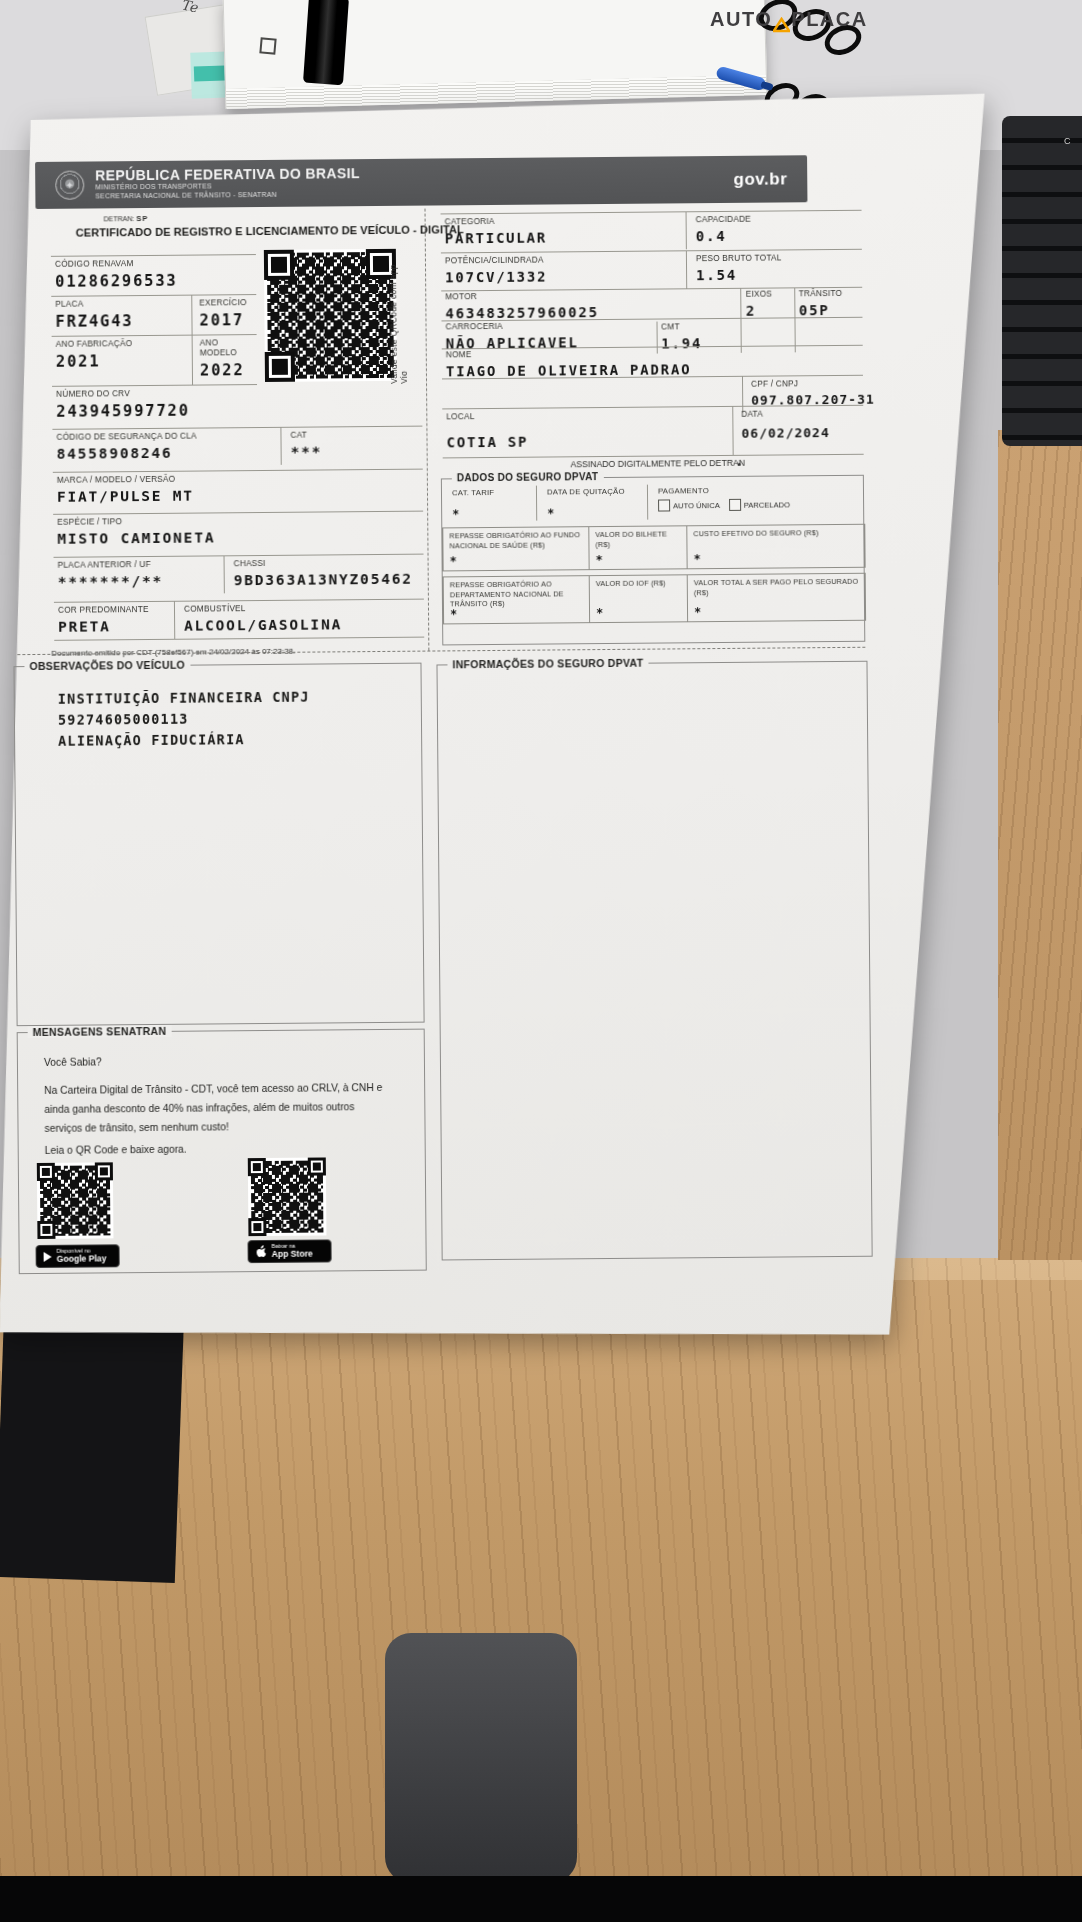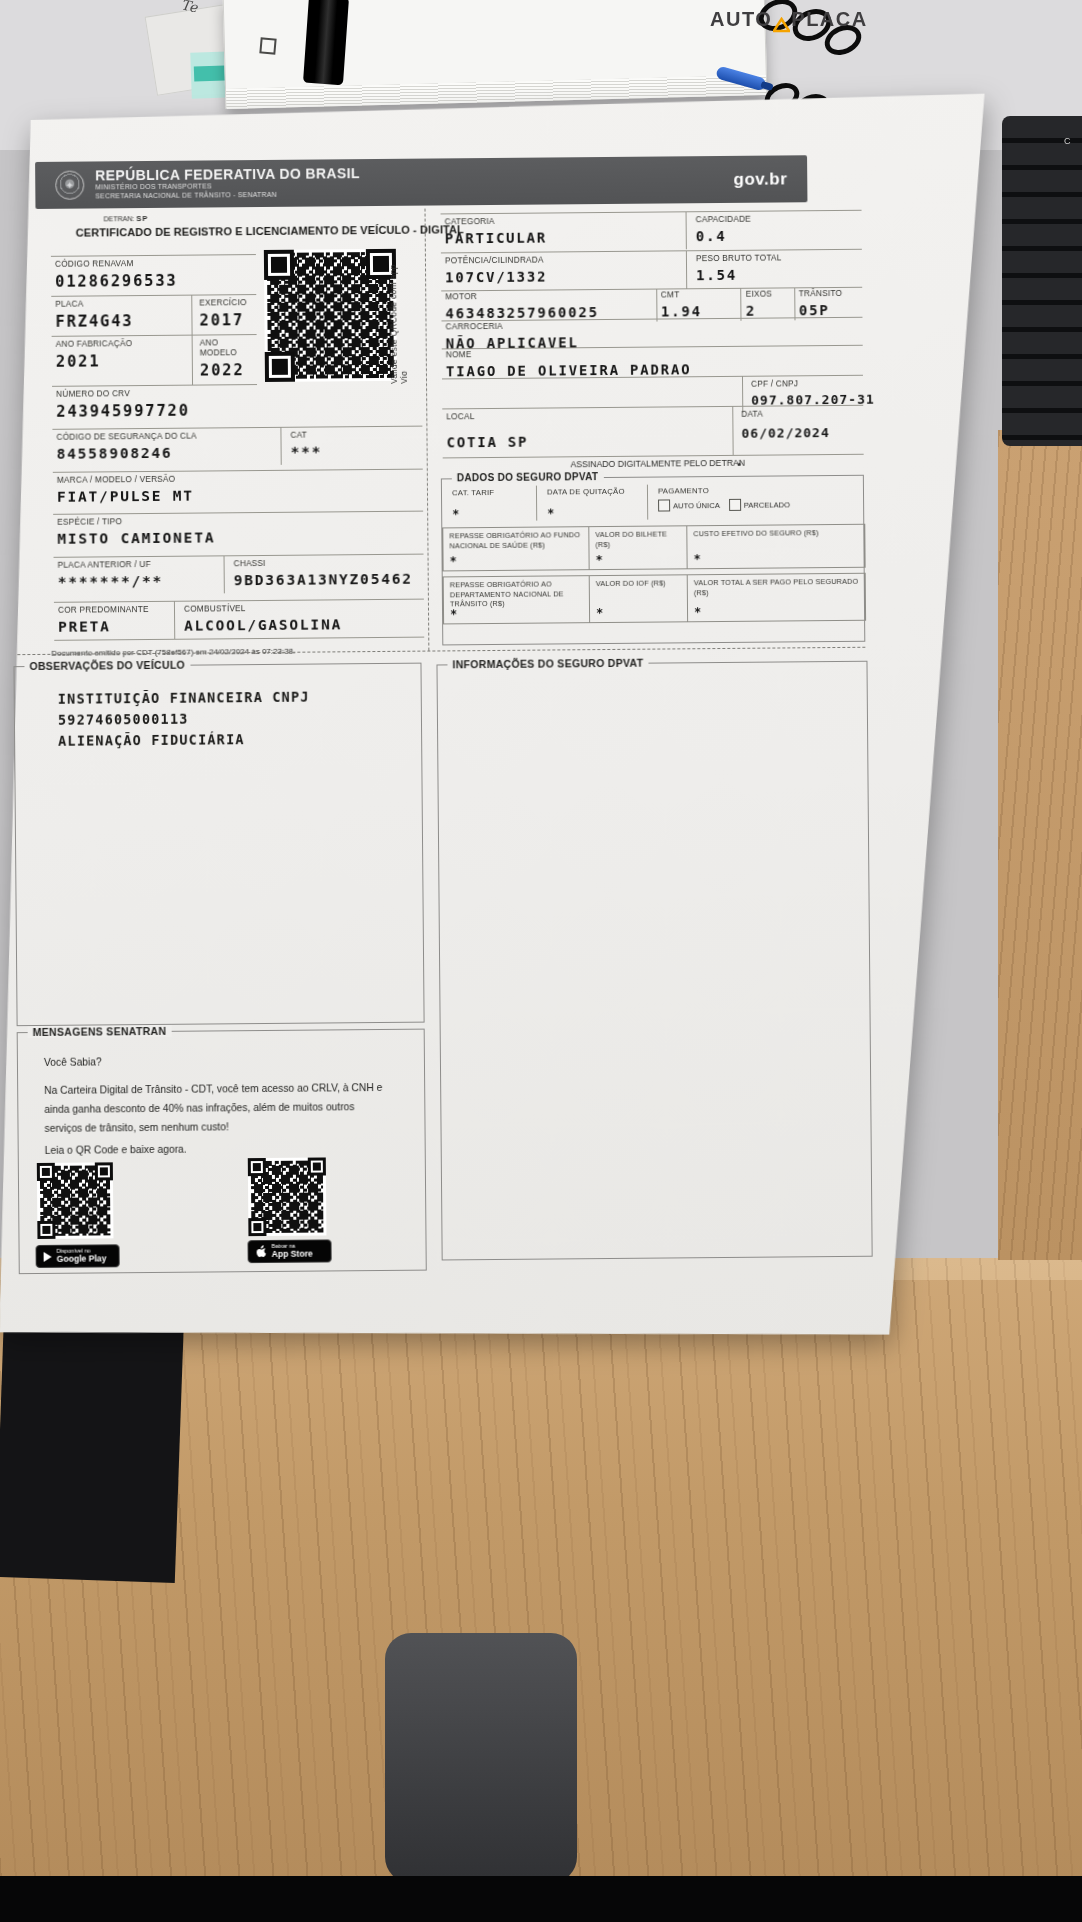--- a/index.html
+++ b/index.html
@@ -108,21 +108,21 @@
   #row-cor{border-bottom:1px solid #98978f;}
   #emission{left:60px;top:547px;font-size:8px;color:#2c2c2a;}
 
   .rrow{position:absolute;left:453px;width:421px;}
   .rrow .val{font-size:14px;}
   #row-cat .ca{width:245px;box-sizing:border-box;}
   #row-cat .cb{width:176px;box-sizing:border-box;padding-left:9px;}
   #row-pot .ca{width:245px;box-sizing:border-box;}
   #row-pot .cb{width:176px;box-sizing:border-box;padding-left:9px;}
   #row-motor .m1{width:223px;box-sizing:border-box;}
-  #row-motor .m2{width:88px;box-sizing:border-box;padding-left:7px;}
+  #row-motor .m2{width:88px;box-sizing:border-box;padding-left:7px;margin-top:32px;}
   #row-motor .m3{width:55px;box-sizing:border-box;padding-left:7px;}
   #row-motor .m4{width:71px;box-sizing:border-box;padding-left:7px;}
   #row-motor .f{padding:1px 0 2px 4px;}
   #row-carr .f,#row-nome .f{padding:1px 0 3px 4px;}
   #row-cpf .ca{width:300px;}
   #row-cpf .cb{width:121px;box-sizing:border-box;padding-left:8px;}
   #row-cpf .val{font-size:13px;letter-spacing:1px;}
   #row-local{border-bottom:1px solid #98978f;}
   #row-local .ca{width:290px;box-sizing:border-box;}
   #row-local .cb{width:131px;box-sizing:border-box;padding-left:8px;}

